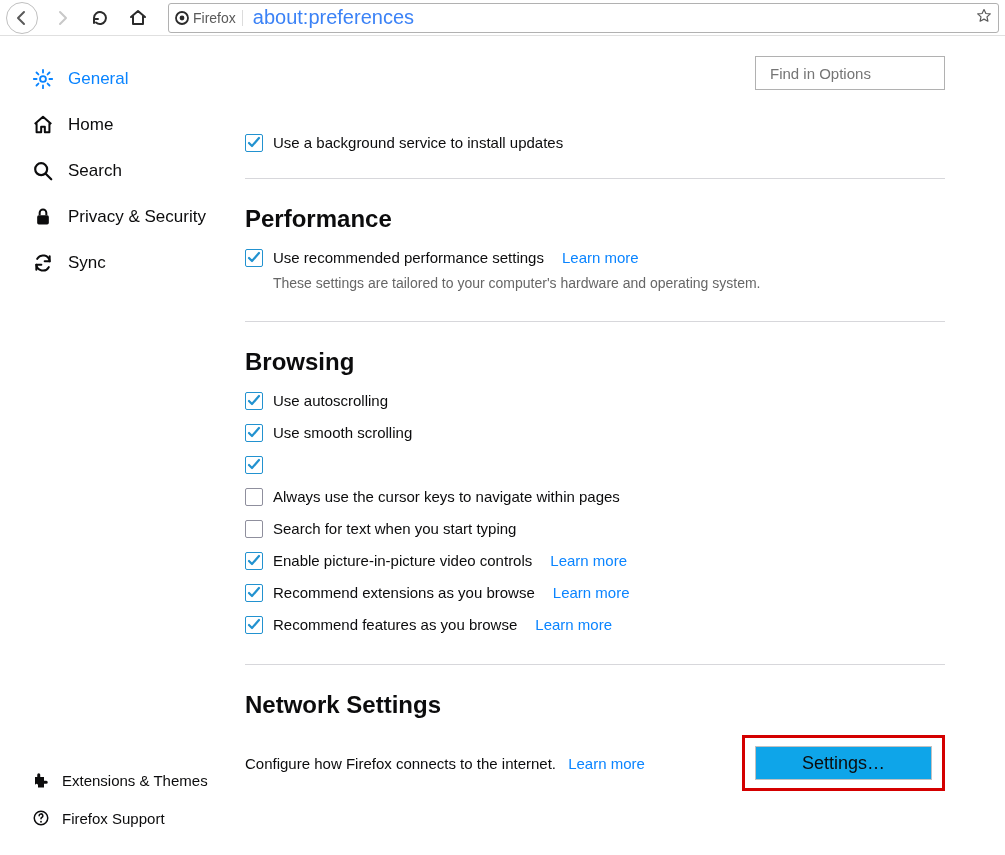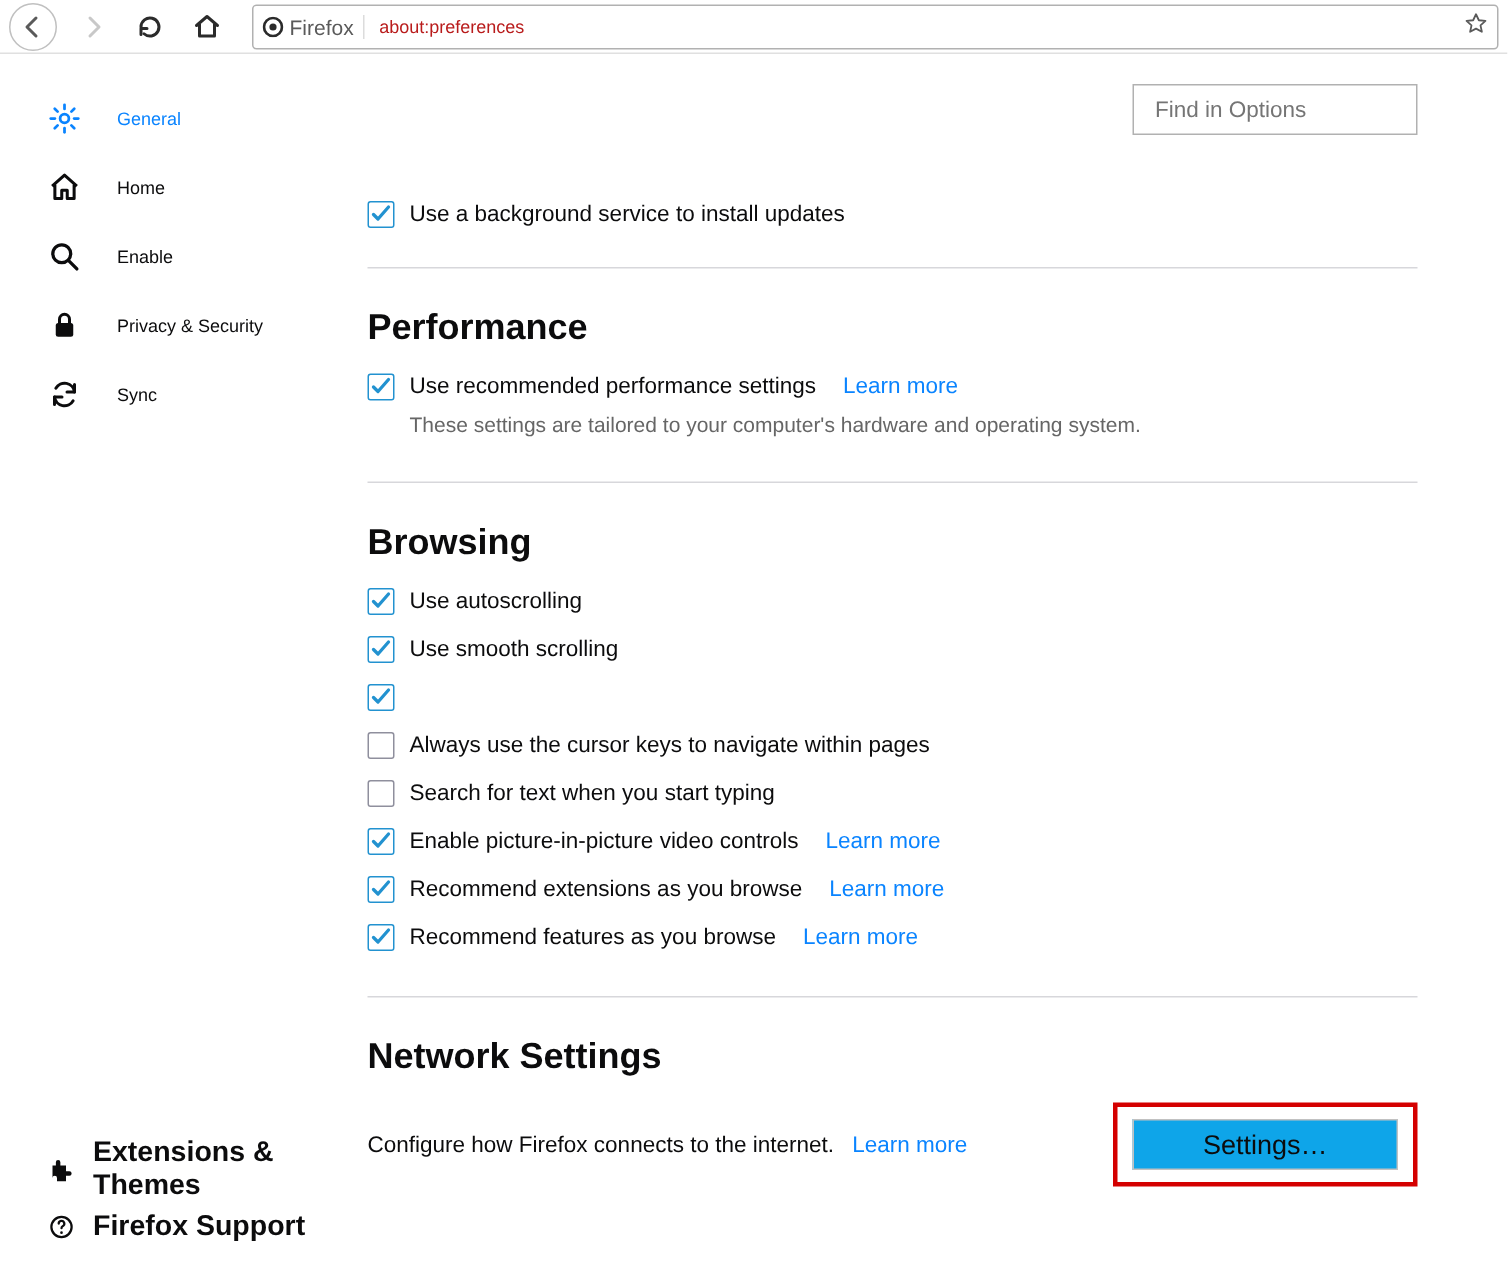--- a/index.html
+++ b/index.html
@@ -45,46 +45,46 @@
   padding: 0 6px;
   gap: 6px;
   margin-left: 6px;
   background:#fff;
   justify-content:flex-end;
 }
 .url-identity {
   display:flex;align-items:center;gap:4px;color:#5a5a5a;font-size:14px;
   padding-right:6px;border-right:1px solid #dcdcdc;
 }
-.url-text { flex:1; font-size:12px; color:#b91c1c; padding-left:4px;}
+.url-text { flex:1; font-size:20px; color:#3b82f6; padding-left:4px;}
 .star { color:#5a5a5a; }
 .page {
   display: flex;
   height: calc(855px - 36px);
 }
 .sidebar {
   width: 245px;
   padding: 20px 0 0 32px;
   display:flex;flex-direction:column;
 }
 .side-nav { flex:1; }
 .side-item {
-  display:flex;align-items:center;gap:24px;
+  display:flex;align-items:center;gap:14px;
   height:46px;
-  font-size:12px;
+  font-size:17px;
   color:#0c0c0d;
   cursor:pointer;
 }
 .side-item .icon { width:22px;height:22px;display:flex;align-items:center;justify-content:center;}
 .side-item.active { color:#0a84ff; }
 .side-item.active .icon { color:#0a84ff; }
 .side-foot {
   padding-bottom:18px;
 }
-.side-foot .side-item { height:38px; font-size:19px; gap:12px;font-weight:bold;}
+.side-foot .side-item { height:38px; font-size:15px; gap:12px;}
 .side-foot .icon { width:18px;height:18px;}
 .content {
   flex:1;
   position:relative;
   padding: 20px 60px 0 0;
 }
 .search-wrap {
   display:flex;justify-content:flex-end;margin-bottom:44px;
 }
 .search-box {
@@ -205,21 +205,21 @@
         </span>
         <span>Home</span>
       </div>
       <div class="side-item">
         <span class="icon">
           <svg width="22" height="22" viewBox="0 0 24 24">
               <circle cx="10" cy="10" r="6.5" stroke="#0c0c0d" stroke-width="2.4" fill="none"></circle>
               <line x1="15" y1="15" x2="21" y2="21" stroke="#0c0c0d" stroke-width="2.4" stroke-linecap="round"></line>
             </svg>
         </span>
-        <span>Enable</span>
+        <span>Search</span>
       </div>
       <div class="side-item">
         <span class="icon">
           <svg width="20" height="20" viewBox="0 0 24 24">
               <rect x="5" y="10" width="14" height="11" rx="2" fill="#0c0c0d"></rect>
               <path d="M8 10V7a4 4 0 0 1 8 0v3" stroke="#0c0c0d" stroke-width="2.4" fill="none"></path>
             </svg>
         </span>
         <span>Privacy &amp; Security</span>
       </div>

